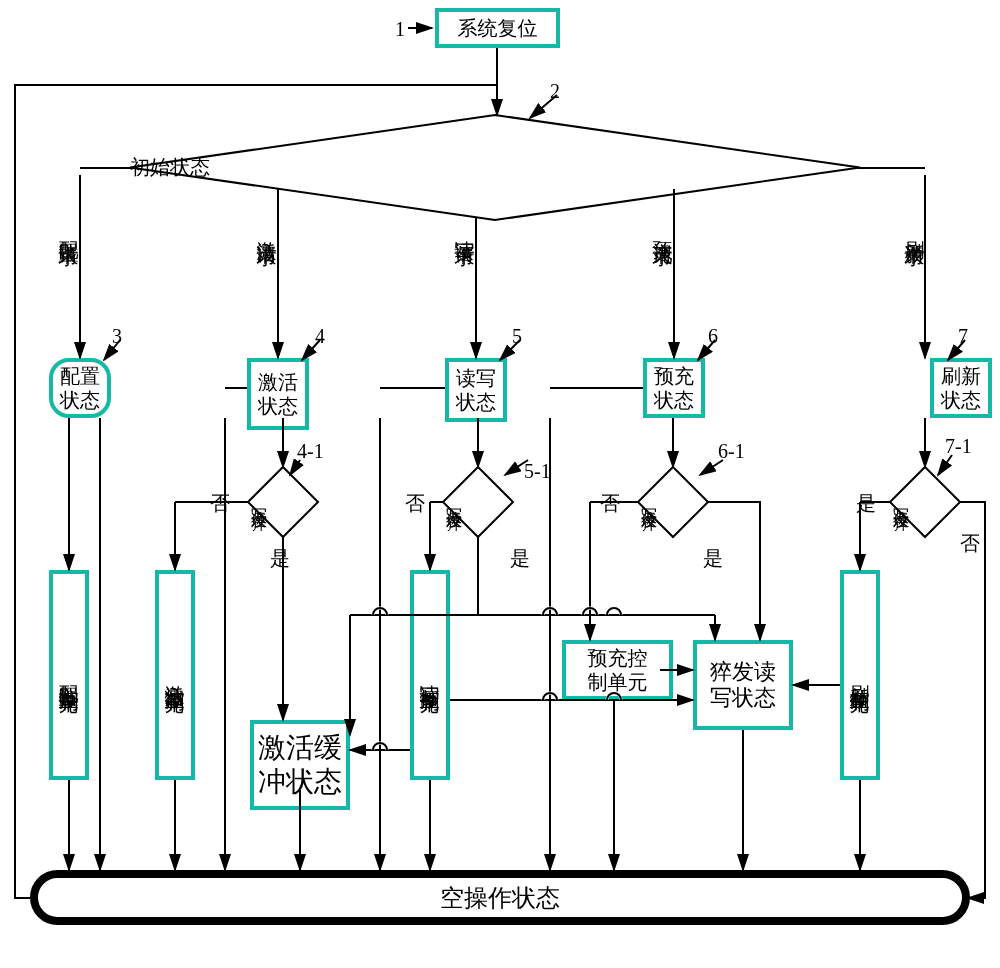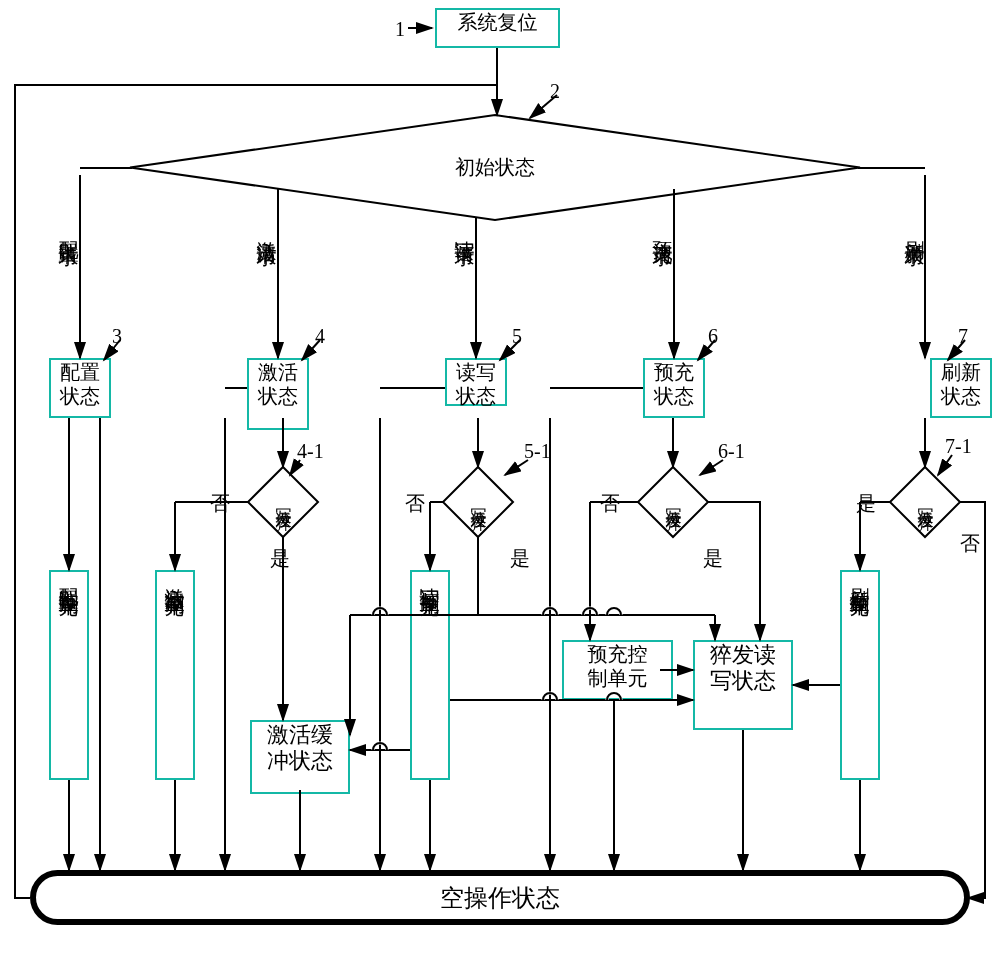--- a/index.html
+++ b/index.html
@@ -6,24 +6,24 @@
     margin: 0;
     padding: 0;
     background: #fff;
     font-family: "SimSun", "宋体", serif;
     width: 1000px;
     height: 968px;
     position: relative;
   }
   .box {
     position: absolute;
-    border: 2px solid #14b8a6;
+    border: 4px solid #14b8a6;
     background: #fff;
     display: flex;
-    align-items: flex-start;
+    align-items: center;
     justify-content: center;
     text-align: center;
     font-size: 20px;
     line-height: 1.2;
     box-sizing: border-box;
   }
   .vtext {
     writing-mode: vertical-rl;
     text-orientation: upright;
     letter-spacing: 2px;
@@ -38,37 +38,36 @@
     overflow: visible;
   }
   .diamond .label {
     position: absolute;
     left: 0;
     top: 0;
     width: 100%;
     height: 100%;
     display: flex;
     align-items: center;
-    justify-content: center;
     font-size: 20px;
   }
   .vlabel {
     position: absolute;
     font-size: 20px;
     writing-mode: vertical-rl;
     text-orientation: upright;
     letter-spacing: 2px;
   }
   .hlabel {
     position: absolute;
     font-size: 20px;
   }
   .pill {
     position: absolute;
-    border: 6px solid #000000;
+    border: 8px solid #000000;
     border-radius: 30px;
     display: flex;
     align-items: center;
     justify-content: center;
     font-size: 24px;
     box-sizing: border-box;
   }
   svg.lines {
     position: absolute;
     left: 0;
@@ -97,29 +96,29 @@
       <span>初始状态</span>
     </div>
 </div>
 
 <div class="vlabel" style="left:56px; top:225px;">配置请求</div>
 <div class="vlabel" style="left:254px; top:225px;">激活请求</div>
 <div class="vlabel" style="left:452px; top:225px;">读写请求</div>
 <div class="vlabel" style="left:650px; top:225px;">预充请求</div>
 <div class="vlabel" style="left:902px; top:225px;">刷新请求</div>
 
-<div class="box" style="left:49px; top:358px; width:62px; height:60px; white-space:pre;">
+<div class="box" style="left:49px; top:358px; width:62px; height:60px; white-space:pre;border-radius:20px;">
   <span>配置
 状态</span>
 </div>
 <div class="box" style="left:247px; top:358px; width:62px; height:72px; white-space:pre;">
   <span>激活
 状态</span>
 </div>
-<div class="box" style="left:445px; top:358px; width:62px; height:48px; white-space:pre;">
+<div class="box" style="left:445px; top:358px; width:62px; height:64px; white-space:pre;">
   <span>读写
 状态</span>
 </div>
 <div class="box" style="left:643px; top:358px; width:62px; height:60px; white-space:pre;">
   <span>预充
 状态</span>
 </div>
 <div class="box" style="left:894px; top:358px; width:62px; height:60px; white-space:pre;margin-left:36px;">
   <span>刷新
 状态</span>
@@ -183,38 +182,38 @@
 <div class="box" style="left:562px; top:640px; width:111px; height:60px; white-space:pre;">
   <span>预充控
 制单元</span>
 </div>
 
 <div class="box" style="left:693px; top:640px; width:100px; height:90px; white-space:pre; font-size:22px;">
   <span>猝发读
 写状态</span>
 </div>
 
-<div class="box" style="left:250px; top:720px; width:100px; height:74px; white-space:pre; font-size:22px;">
+<div class="box" style="left:250px; top:720px; width:100px; height:90px; white-space:pre; font-size:28px;">
   <span>激活缓
 冲状态</span>
 </div>
 
 <div class="pill" style="left:30px; top:870px; width:940px; height:55px;">
   <span>空操作状态</span>
 </div>
 
 <div class="num" style="left:395px; top:18px;">1</div>
 <div class="num" style="left:550px; top:80px;">2</div>
 <div class="num" style="left:112px; top:325px;">3</div>
 <div class="num" style="left:315px; top:325px;">4</div>
 <div class="num" style="left:512px; top:325px;">5</div>
 <div class="num" style="left:708px; top:325px;">6</div>
 <div class="num" style="left:958px; top:325px;">7</div>
 <div class="num" style="left:297px; top:440px;">4-1</div>
-<div class="num" style="left:524px; top:440px;">5-1</div>
+<div class="num" style="left:524px; top:460px;">5-1</div>
 <div class="num" style="left:718px; top:440px;text-align:center;">6-1</div>
 <div class="num" style="left:945px; top:435px;">7-1</div>
 
 <svg class="lines">
   <defs>
     <marker id="ah" markerWidth="10" markerHeight="10" refX="8" refY="3" orient="auto">
       <path d="M0,0 L9,3 L0,6 Z" fill="#000"></path>
     </marker>
   </defs>
 

